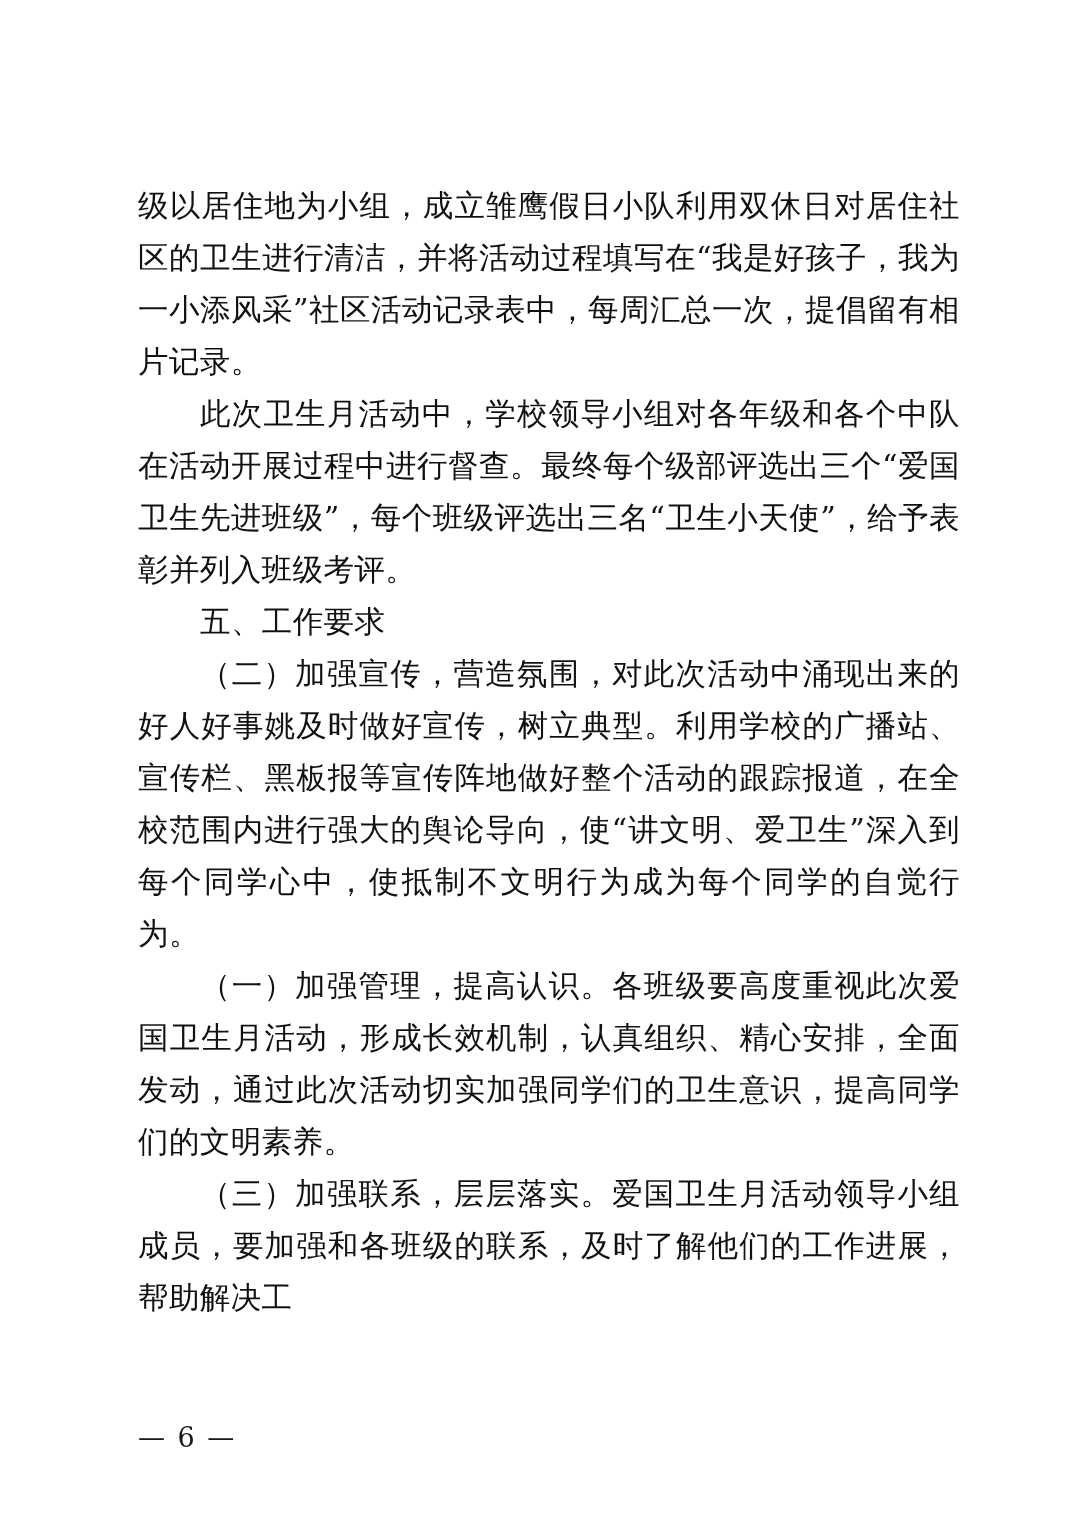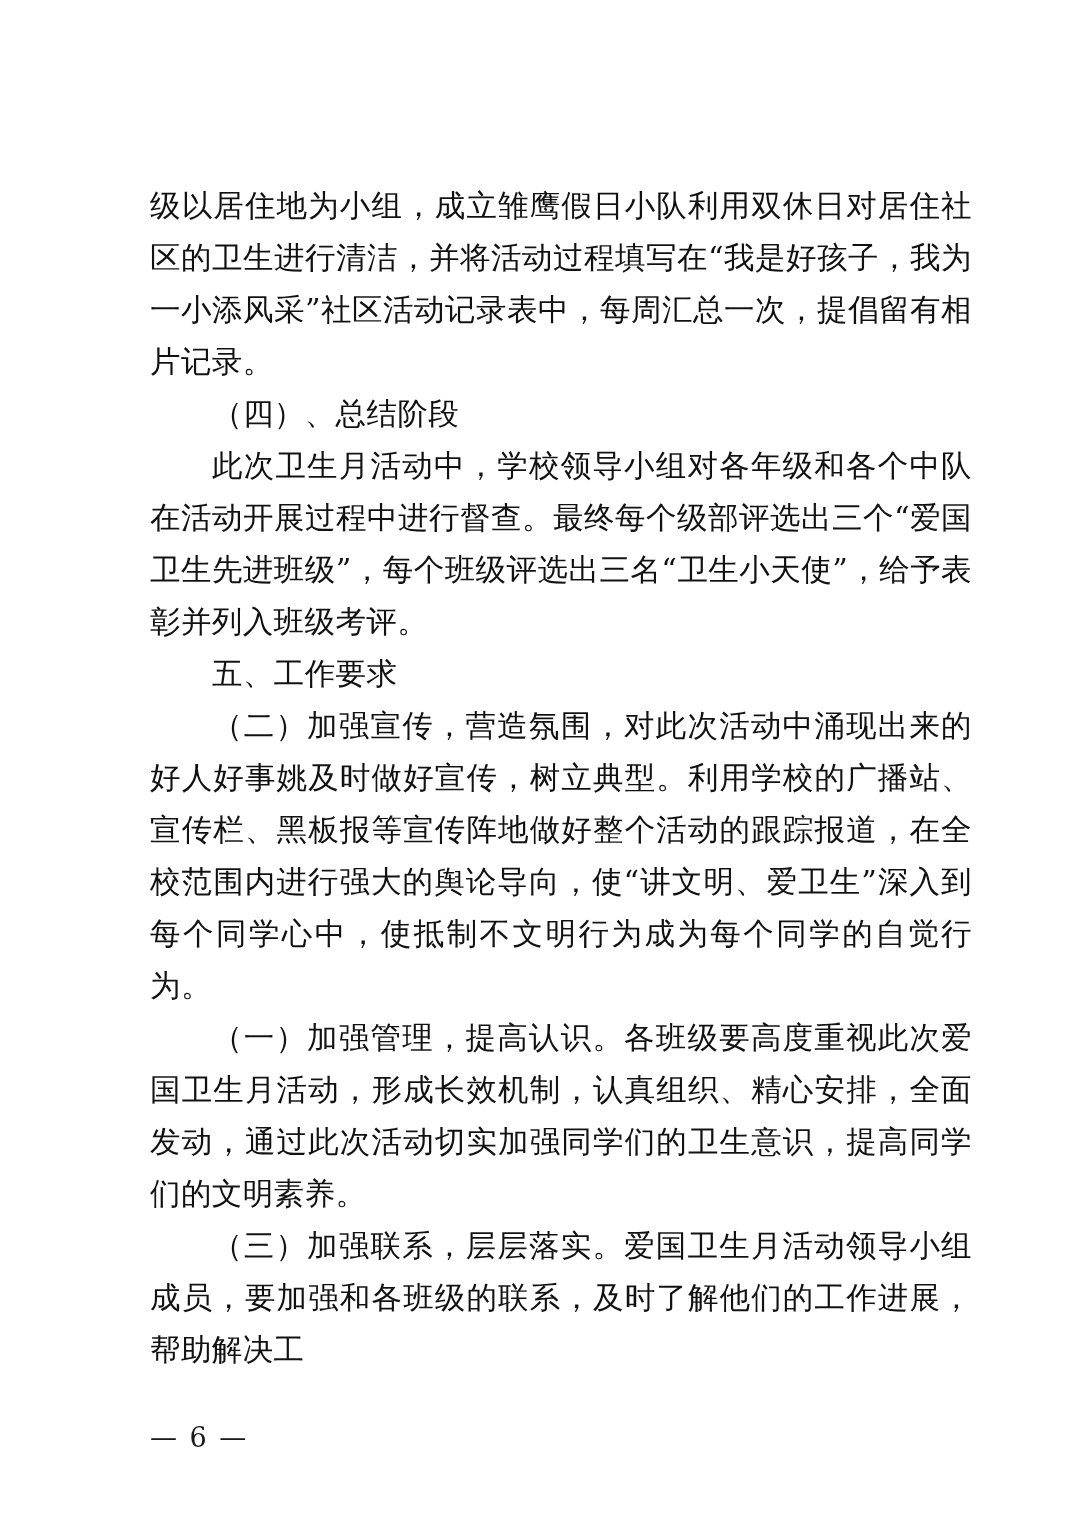--- a/index.html
+++ b/index.html
@@ -16,21 +16,20 @@
     overflow: hidden;
   }
   .page {
     position: absolute;
     left: 0;
     top: 0;
     width: 868px;
     height: 1527px;
     box-sizing: border-box;
     padding: 180px 120px 60px 138px;
-    margin-left: 12px;
   }
   .doc-body {
     width: 822px;
   }
   p {
     margin: 0;
     font-size: 30.5px;
     line-height: 52px;
     letter-spacing: 0.4px;
     text-align: justify;
@@ -61,21 +60,20 @@
   .footer .pg {
     display: inline-block;
   }
 </style>
 </head>
 <body>
 
 <div class="page">
   <div class="doc-body">
     <p class="cont">级以居住地为小组，成立雏鹰假日小队利用双休日对居住社区的卫生进行清洁，并将活动过程填写在“我是好孩子，我为一小添风采”社区活动记录表中，每周汇总一次，提倡留有相片记录。</p>
-    <p class="indent">（四）、总结阶段</p>
     <p class="indent">此次卫生月活动中，学校领导小组对各年级和各个中队在活动开展过程中进行督查。最终每个级部评选出三个“爱国卫生先进班级”，每个班级评选出三名“卫生小天使”，给予表彰并列入班级考评。</p>
     <p class="heading">五、工作要求</p>
     <p class="indent">（二）加强宣传，营造氛围，对此次活动中涌现出来的好人好事姚及时做好宣传，树立典型。利用学校的广播站、宣传栏、黑板报等宣传阵地做好整个活动的跟踪报道，在全校范围内进行强大的舆论导向，使“讲文明、爱卫生”深入到每个同学心中，使抵制不文明行为成为每个同学的自觉行为。</p>
     <p class="indent">（一）加强管理，提高认识。各班级要高度重视此次爱国卫生月活动，形成长效机制，认真组织、精心安排，全面发动，通过此次活动切实加强同学们的卫生意识，提高同学们的文明素养。</p>
     <p class="indent">（三）加强联系，层层落实。爱国卫生月活动领导小组成员，要加强和各班级的联系，及时了解他们的工作进展，帮助解决工</p>
   </div>
   <div class="footer">
     <span class="pg">— 6 —</span>
   </div>
 </div>

